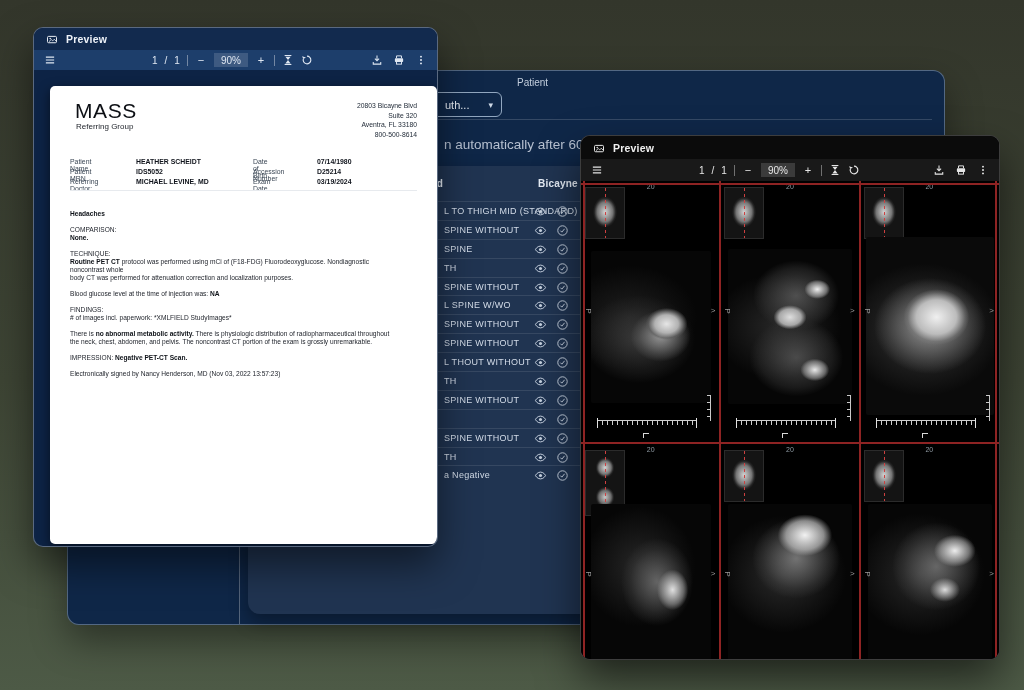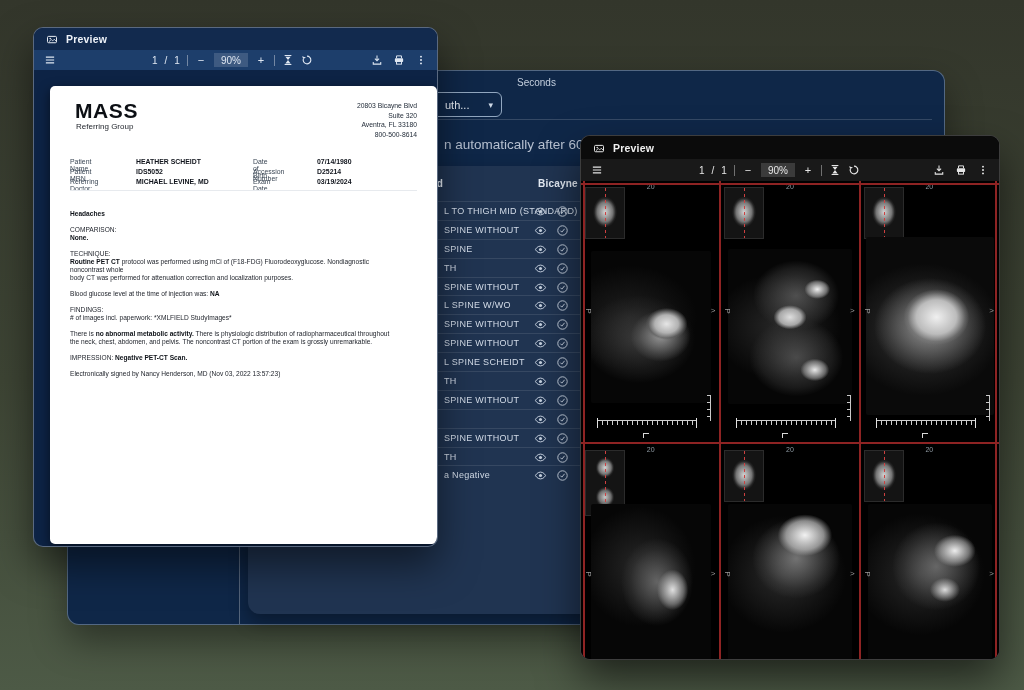--- a/index.html
+++ b/index.html
@@ -48,21 +48,21 @@
   .tb svg{width:12px;height:12px}
   .zbtn{font-size:11px;width:12px}
 
   
   .pv-left{left:33px;top:27px;width:405px;height:520px;background:#0d2345;
            border:1px solid rgba(255,255,255,.32);box-shadow:0 18px 38px rgba(0,0,0,.5)}
   .pv-left .titlebar{height:22px;background:#122a4e;color:#eef2f8}
   .pv-left .tb{height:20px;background:#1d3e6b;color:#dfe7f2}
   .doc{position:absolute;left:16px;top:58px;width:387px;height:458px;background:#fff;border-radius:5px;
        box-shadow:0 4px 12px rgba(0,0,0,.55);color:#14161a}
-  .brand{position:absolute;left:25px;top:13px;font-size:21px;font-weight:bold;letter-spacing:.6px;color:#0c0f14}
+  .brand{position:absolute;left:25px;top:13px;font-size:21px;font-weight:normal;letter-spacing:.6px;color:#0c0f14}
   .brand-sub{position:absolute;left:26px;top:36px;font-size:8px;color:#23272e}
   .addr{position:absolute;right:20px;top:15px;text-align:right;font-size:6.8px;line-height:9.6px;color:#1c2633}
   .prow{position:absolute;font-size:6.9px;height:10px}
   .plabel{position:absolute;left:0;color:#3a4654}
   .pvalue{position:absolute;font-weight:bold;color:#10141c;white-space:nowrap}
   .pcol1{left:20px}.pcol1 .pvalue{left:66px}
   .pcol2{left:203px}.pcol2 .pvalue{left:64px}
   .doc-hr{position:absolute;left:20px;right:20px;top:104px;height:1px;background:#e7eaee}
   .doc-body{position:absolute;left:20px;top:124px;right:8px}
   .doc-line{height:8px;font-size:6.6px;line-height:8px;white-space:pre;color:#1b1f27;overflow:hidden}
@@ -126,21 +126,21 @@
 </head>
 <body>
 
 <div class="stage">
 
   <section class="bg-window">
     <div class="filter-dropdown">
       <span class="val">uth...</span>
       <span class="chev">▾</span>
     </div>
-    <div class="status-label">Seconds</div>
+    <div class="status-label">Patient</div>
     <div class="filter-divider"></div>
     <div class="notice">n automatically after 60 Seconds</div>
     <div class="vdivider"></div>
 
     <div class="panel">
       <div class="thead">
         <span class="th th-exam">ed</span>
         <span class="th th-actions">Bicayne</span>
       </div>
       <div>
@@ -378,21 +378,21 @@
                   <svg viewBox="0 0 16 16">
                     <circle cx="3.6" cy="8" r="1.15" fill="currentColor"></circle>
                     <circle cx="8" cy="8" r="1.15" fill="currentColor"></circle>
                     <circle cx="12.4" cy="8" r="1.15" fill="currentColor"></circle>
                   </svg>
                 </span>
               </button>
             </span>
           </div>
           <div class="trow">
-            <span class="row-label">L SPINE SCHEIDT</span>
+            <span class="row-label">L THOUT WITHOUT</span>
             <span class="row-actions">
               <button class="act">
                 <span class="ic">
                   <svg viewBox="0 0 16 16">
                     <path d="M8 3.8C3.8 3.8 1.8 8 1.8 8s2 4.2 6.2 4.2S14.2 8 14.2 8 12.2 3.8 8 3.8z" fill="none" stroke="currentColor" stroke-width="1.2"></path>
                     <circle cx="8" cy="8" r="1.9" fill="currentColor"></circle>
                   </svg>
                 </span>
               </button>
               <button class="act">

